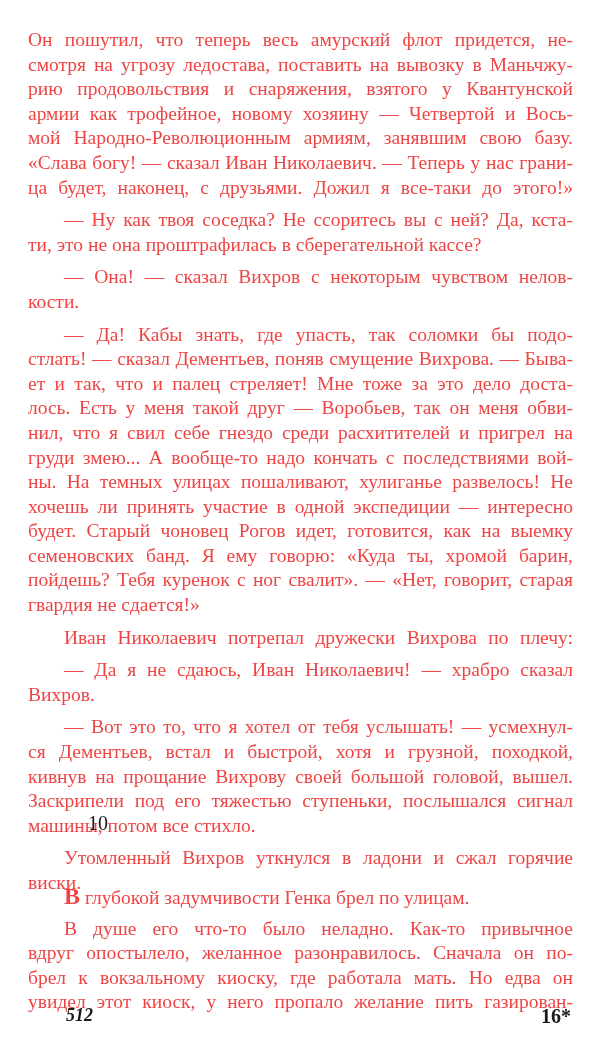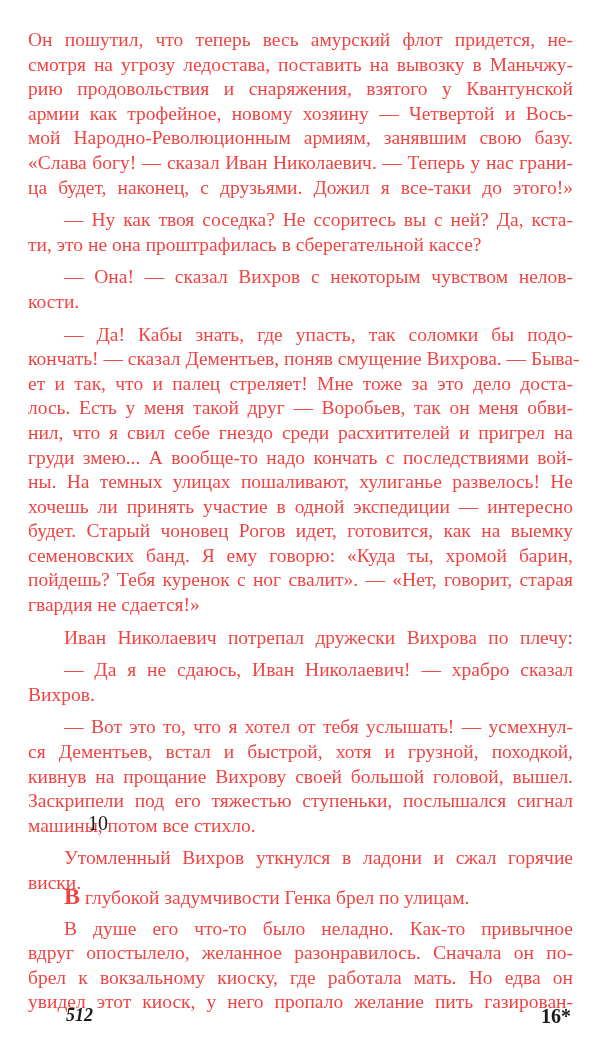--- a/index.html
+++ b/index.html
@@ -28,21 +28,21 @@
       <div class="line">рию продовольствия и снаряжения, взятого у Квантунской</div>
       <div class="line">армии как трофейное, новому хозяину — Четвертой и Вось-</div>
       <div class="line">мой Народно-Революционным армиям, занявшим свою базу.</div>
       <div class="line">«Слава богу! — сказал Иван Николаевич. — Теперь у нас грани-</div>
       <div class="line">ца будет, наконец, с друзьями. Дожил я все-таки до этого!»</div>
       <div class="line indent">— Ну как твоя соседка? Не ссоритесь вы с ней? Да, кста-</div>
       <div class="line last">ти, это не она проштрафилась в сберегательной кассе?</div>
       <div class="line indent">— Она! — сказал Вихров с некоторым чувством нелов-</div>
       <div class="line last">кости.</div>
       <div class="line indent">— Да! Кабы знать, где упасть, так соломки бы подо-</div>
-      <div class="line">кончать! — сказал Дементьев, поняв смущение Вихрова. — Быва-</div>
+      <div class="line">стлать! — сказал Дементьев, поняв смущение Вихрова. — Быва-</div>
       <div class="line">ет и так, что и палец стреляет! Мне тоже за это дело доста-</div>
       <div class="line">лось. Есть у меня такой друг — Воробьев, так он меня обви-</div>
       <div class="line">нил, что я свил себе гнездо среди расхитителей и пригрел на</div>
       <div class="line">груди змею... А вообще-то надо кончать с последствиями вой-</div>
       <div class="line">ны. На темных улицах пошаливают, хулиганье развелось! Не</div>
       <div class="line">хочешь ли принять участие в одной экспедиции — интересно</div>
       <div class="line">будет. Старый чоновец Рогов идет, готовится, как на выемку</div>
       <div class="line">семеновских банд. Я ему говорю: «Куда ты, хромой барин,</div>
       <div class="line">пойдешь? Тебя куренок с ног свалит». — «Нет, говорит, старая</div>
       <div class="line last">гвардия не сдается!»</div>

